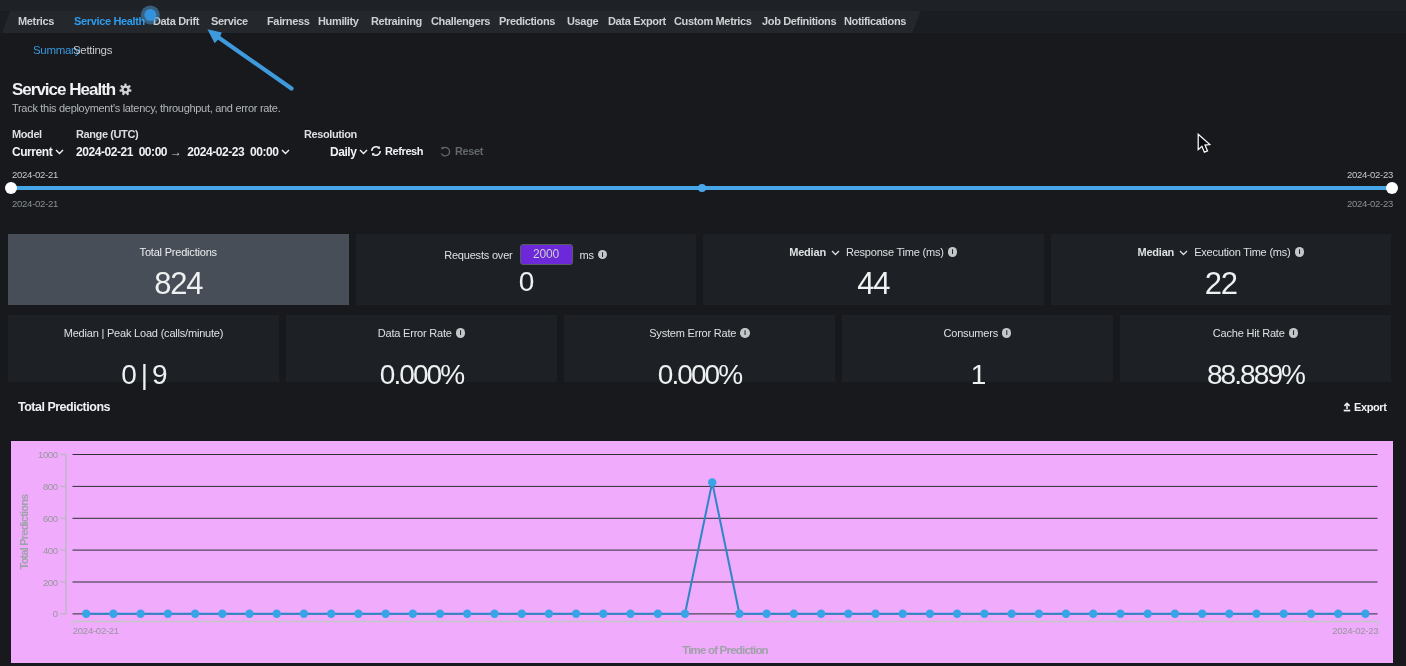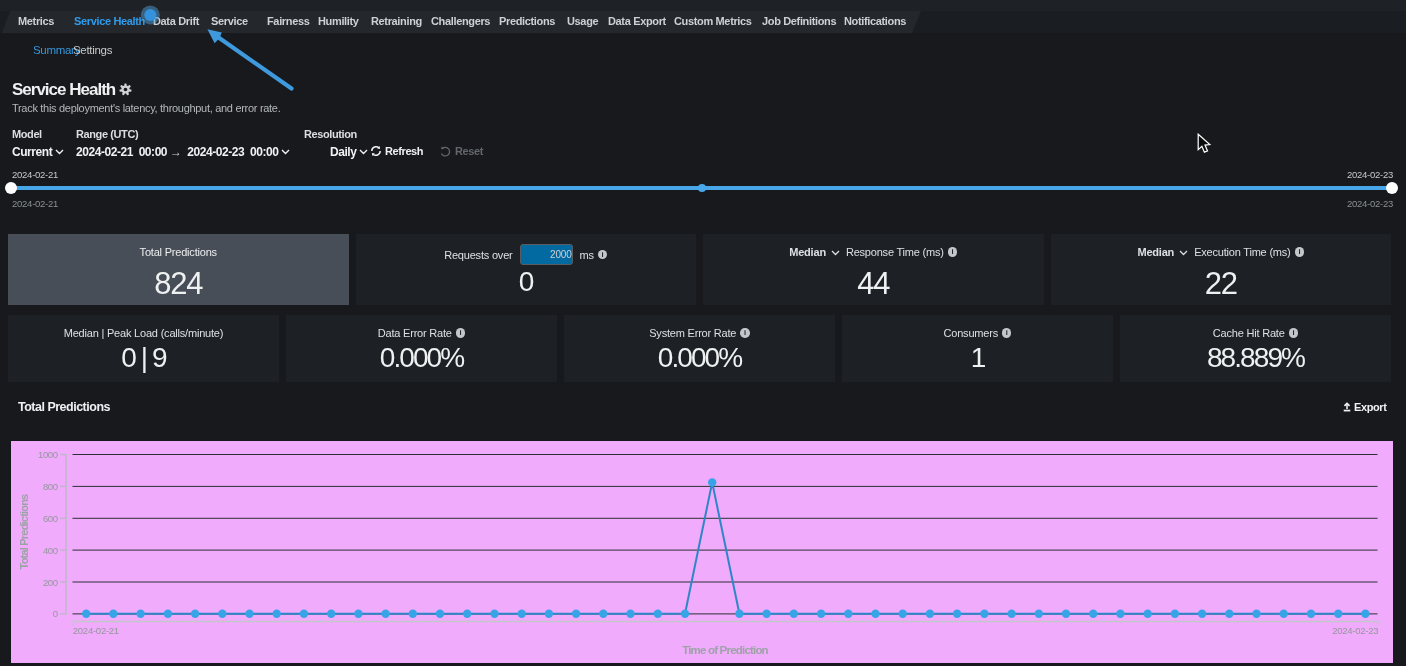--- a/index.html
+++ b/index.html
@@ -53,23 +53,23 @@
 #cards { left:8px; top:234px; width:1383px; }
 .crow { display:flex; gap:7px; }
 .card { flex:1; background:#1d2024; display:flex; flex-direction:column; align-items:center; }
 .crow1 .card { height:71px; padding-top:12px; }
 .crow2 .card { height:67px; margin-top:10px; padding-top:12px; }
 .card.sel { background:#474e57; }
 .ctitle { font-size:11px; letter-spacing:-0.2px; color:#dde0e2; display:flex; align-items:center; gap:4px; white-space:nowrap; }
 .ctitle b { letter-spacing:-0.2px; }
 .cval { font-size:31px; letter-spacing:-1.2px; color:#eef0f1; line-height:36px; }
 .crow1 .cval { margin-top:8px; }
-.crow2 .cval { margin-top:1px; font-size:28px; letter-spacing:-1.9px; }
+.crow2 .cval { margin-top:18px; font-size:28px; letter-spacing:-1.9px; }
 .info { display:inline-block; width:9.5px; height:9.5px; border-radius:50%; background:#c3c7ca; color:#1d2024; font-size:7.5px; font-weight:bold; text-align:center; line-height:9.5px; font-style:normal; }
-.numbox { width:53px; height:21px; border:1px solid #585d62; border-radius:3px; background:#0369a1; color:#ccd0d3; font-size:10px; text-align:right; line-height:19px; margin:0 3px; }
+.numbox { width:53px; height:21px; border:1px solid #585d62; border-radius:3px; background:#6d28d9; color:#ccd0d3; font-size:12px; text-align:center; line-height:19px; margin:0 3px; }
 
 
 #chead { left:18px; top:400px; font-size:12.5px; font-weight:bold; color:#eef0f1; letter-spacing:-0.5px; }
 #export { right:19.5px; top:401px; font-size:11px; font-weight:bold; color:#eef0f1; display:flex; align-items:center; gap:3px; letter-spacing:-0.4px; }
 
 
 #panel { left:11px; top:441px; width:1382px; height:222px; background:#f0abfc; }
 </style>
 </head>
 <body>

